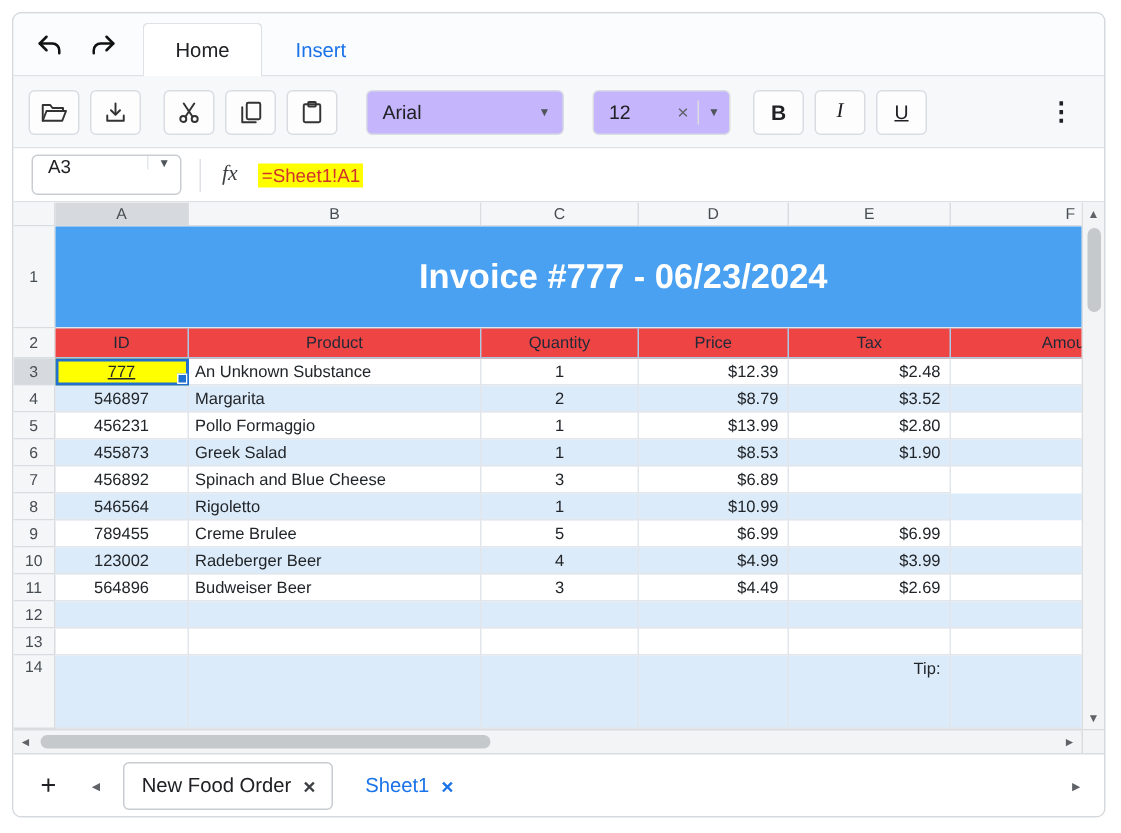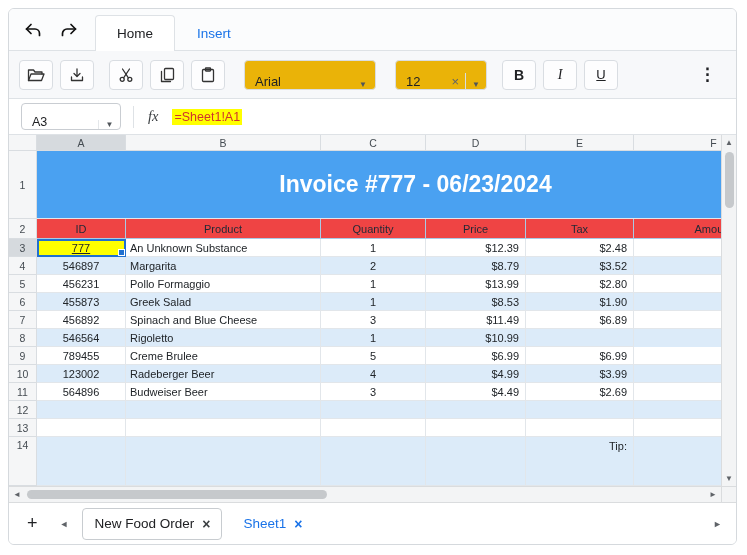--- a/index.html
+++ b/index.html
@@ -17,38 +17,38 @@
          border-bottom: none; margin-bottom: -1px; margin-top: 36px; }
   .tab.active { background: #fff; color: #202124; border-color: #dee2e6; border-radius: 4px 4px 0 0; }
 
   
   .ribbon { height: 48px; background: #f7f8fa; border-bottom: 1px solid #dee2e6;
             display: flex; align-items: center; padding: 0 10px; gap: 7px; flex: 0 0 auto; }
   .btn { height: 30px; min-width: 34px; display: flex; align-items: center; justify-content: center;
          border: 1px solid #d9dde2; border-radius: 4px; background: #fdfdfe; color: #202124; }
   svg.ic { stroke: #333; fill: none; stroke-width: 1.3; stroke-linecap: round; stroke-linejoin: round; }
   .grp { margin-left: 8px; display: flex; gap: 7px; }
-  .combo { height: 30px; border: 1px solid #d9dde2; border-radius: 4px; background: #eab308;
-           display: flex; align-items: flex-end; font-size: 13px; color: #202124; }
+  .combo { height: 30px; border: 1px solid #d9dde2; border-radius: 4px; background: #c4b5fd;
+           display: flex; align-items: center; font-size: 13px; color: #202124; }
   .combo.font { width: 132px; padding: 0 8px 0 10px; margin-left: 12px; }
   .combo.size { width: 92px; padding: 0 6px 0 10px; margin-left: 12px; }
   .dd-arrow { font-size: 8px; color: #50555a; margin-left: auto; }
   .clear-x { font-size: 13px; color: #5f6368; margin-left: auto; }
   .mini-sep { width: 1px; height: 16px; background: #d9dde2; margin: 0 6px; }
   .fmt { font-size: 14px; }
   .fmt.b { font-weight: bold; }
   .fmt.i { font-style: italic; font-family: "Liberation Serif", serif; }
   .fmt.u { text-decoration: underline; font-size: 13px; }
   .overflow { margin-left: auto; font-size: 17px; color: #202124; padding: 0 10px; font-weight: bold; }
 
   
   .fbar { height: 36px; background: #fff; border-bottom: 1px solid #dee2e6;
           display: flex; align-items: center; padding: 0 8px; flex: 0 0 auto; }
   .namebox { width: 100px; height: 27px; border: 1px solid #c9cdd2; border-radius: 4px;
-             display: flex; align-items: flex-end; background: #fff; margin-left: 4px; }
+             display: flex; align-items: flex-start; background: #fff; margin-left: 4px; }
   .namebox .val { flex: 1; padding-left: 10px; font-size: 12.5px; color: #202124; }
   .namebox .dd { width: 22px; text-align: center; font-size: 8px; color: #50555a; border-left: 1px solid #e4e7ea; }
   .fdiv { width: 1px; height: 22px; background: #dee2e6; margin-left: 12px; }
   .fx { margin-left: 14px; font-style: italic; font-family: "Liberation Serif", serif; font-size: 14.5px; color: #3c4043; }
   .formula { margin-left: 14px; font-size: 12.5px; }
   .formula .hl { background: #ffff00; color: #d0342c; padding: 1px 2px; }
 
   
   .grid-main { flex: 1 1 auto; display: flex; overflow: hidden; }
   .grid-viewport { flex: 1; overflow: hidden; position: relative; }
@@ -259,21 +259,20 @@
           <div class="cell rt">$8.53</div>
           <div class="cell rt">$1.90</div>
           <div class="cell"></div>
         </div>
 
         <div class="grow trow">
           <div class="hcell">7</div>
           <div class="cell ctr">456892</div>
           <div class="cell lft">Spinach and Blue Cheese</div>
           <div class="cell ctr">3</div>
-          <div class="cell rt">$11.49</div>
           <div class="cell rt">$6.89</div>
           <div class="cell"></div>
         </div>
 
         <div class="grow trow band">
           <div class="hcell">8</div>
           <div class="cell ctr">546564</div>
           <div class="cell lft">Rigoletto</div>
           <div class="cell ctr">1</div>
           <div class="cell rt">$10.99</div>

